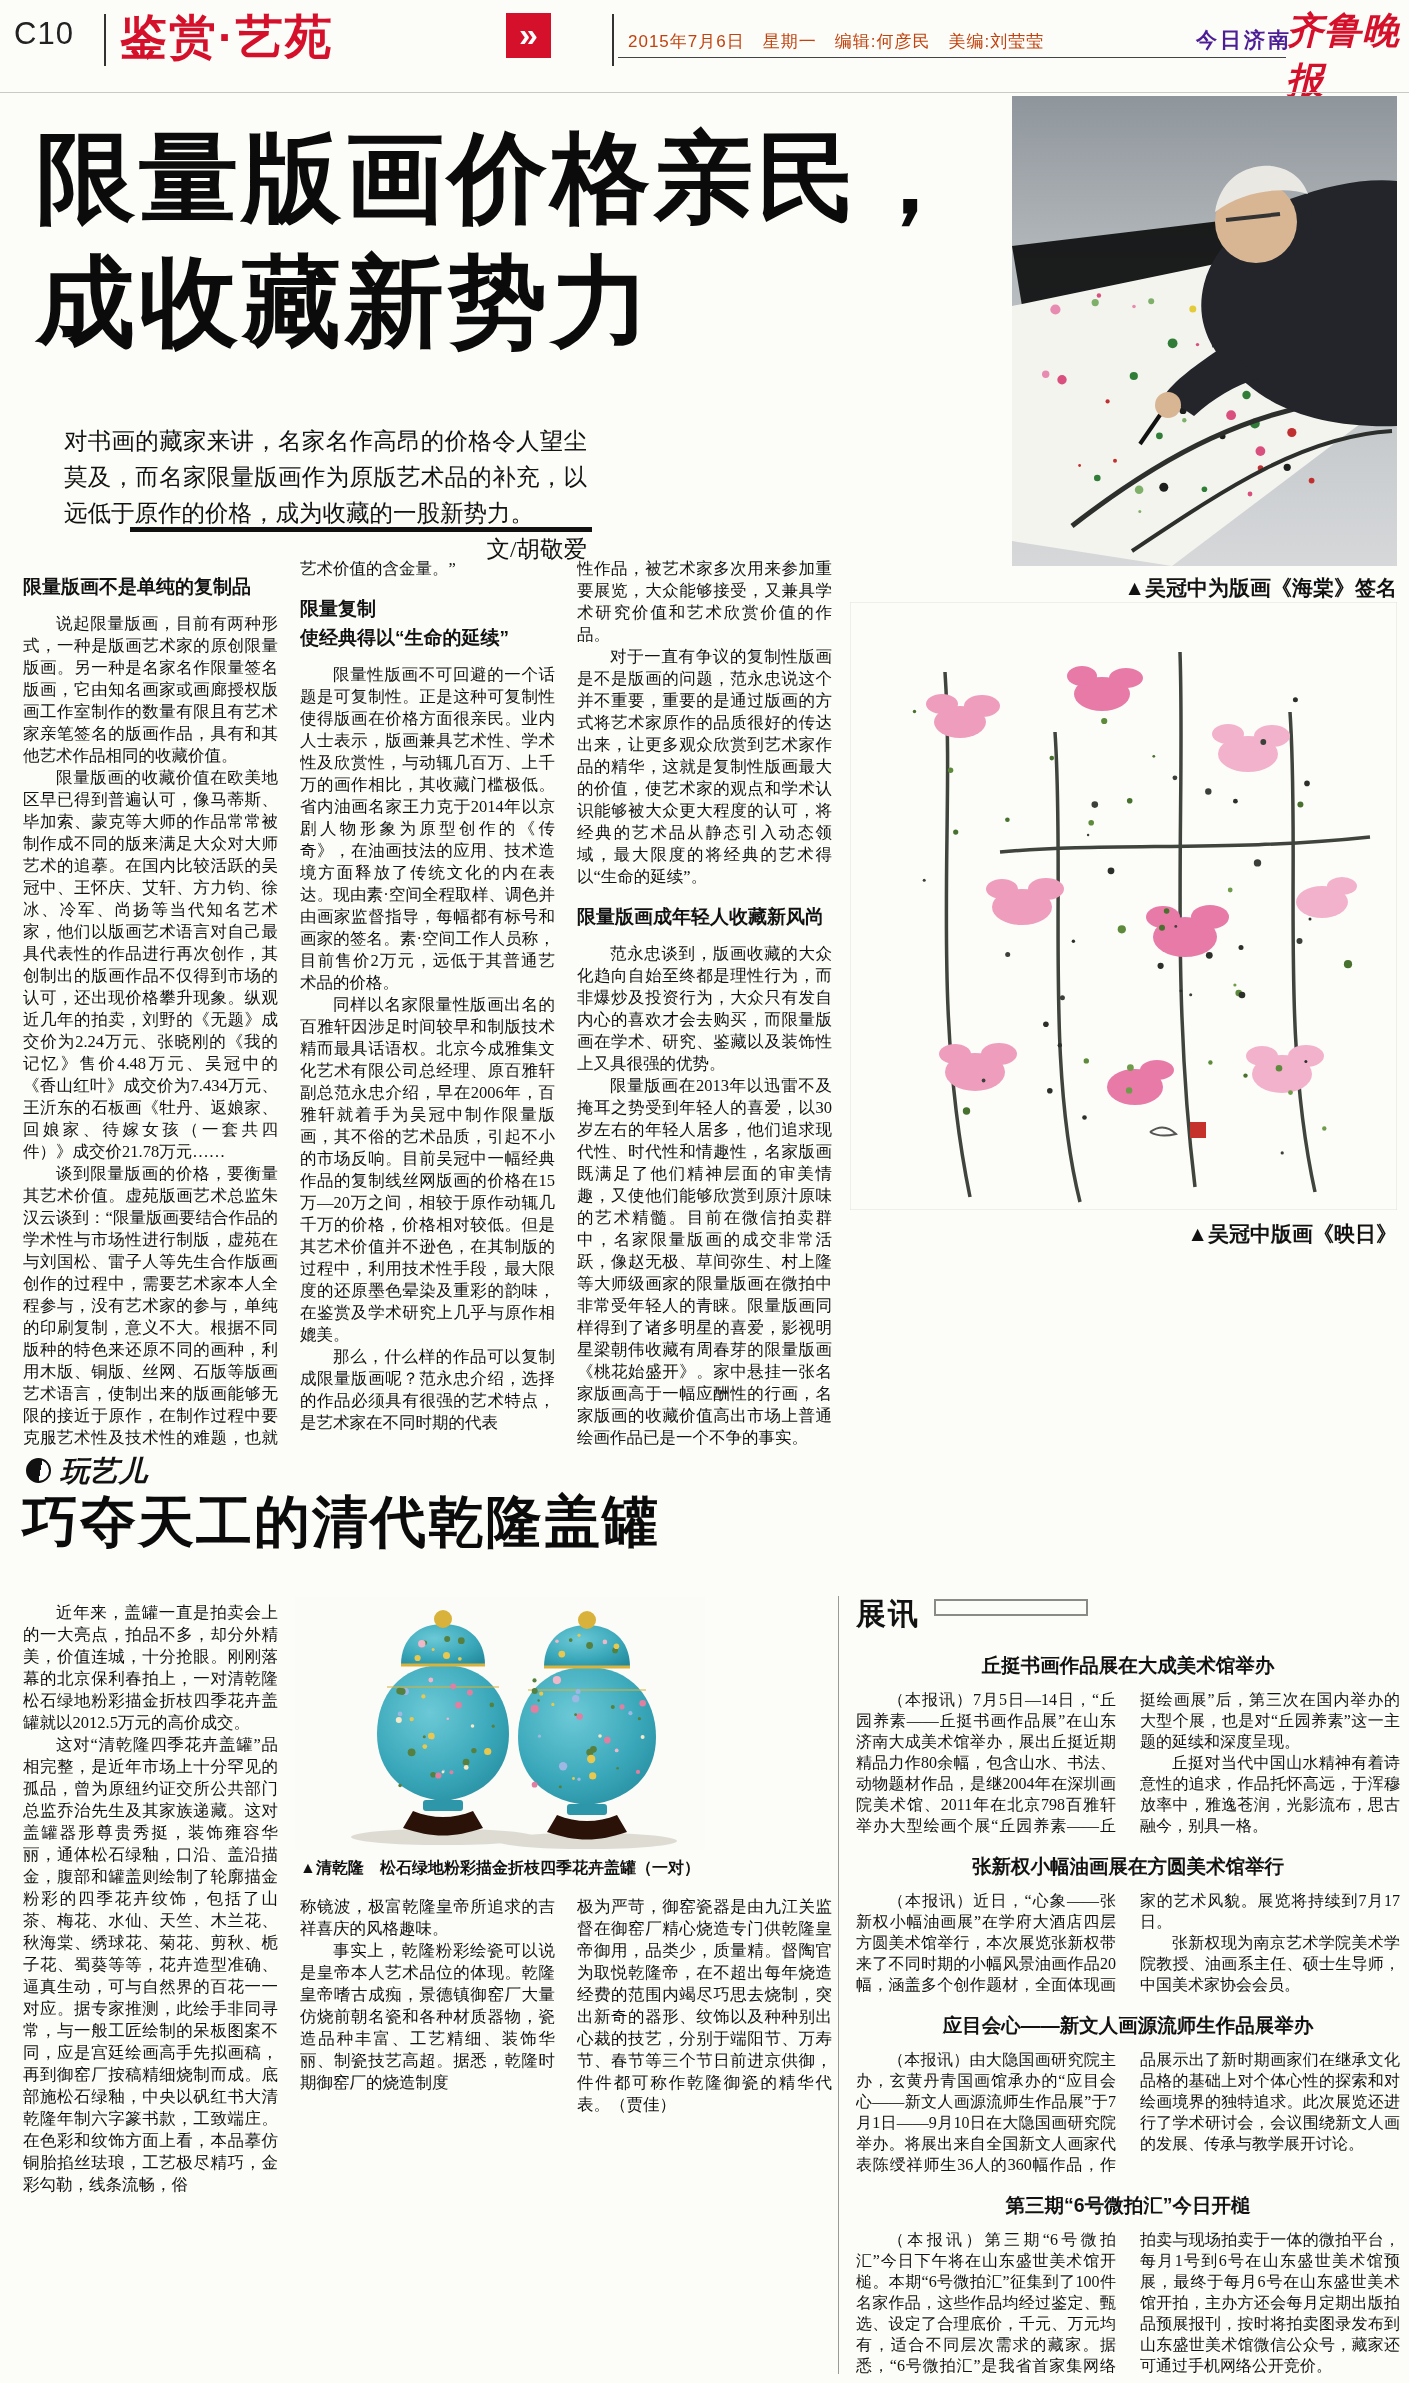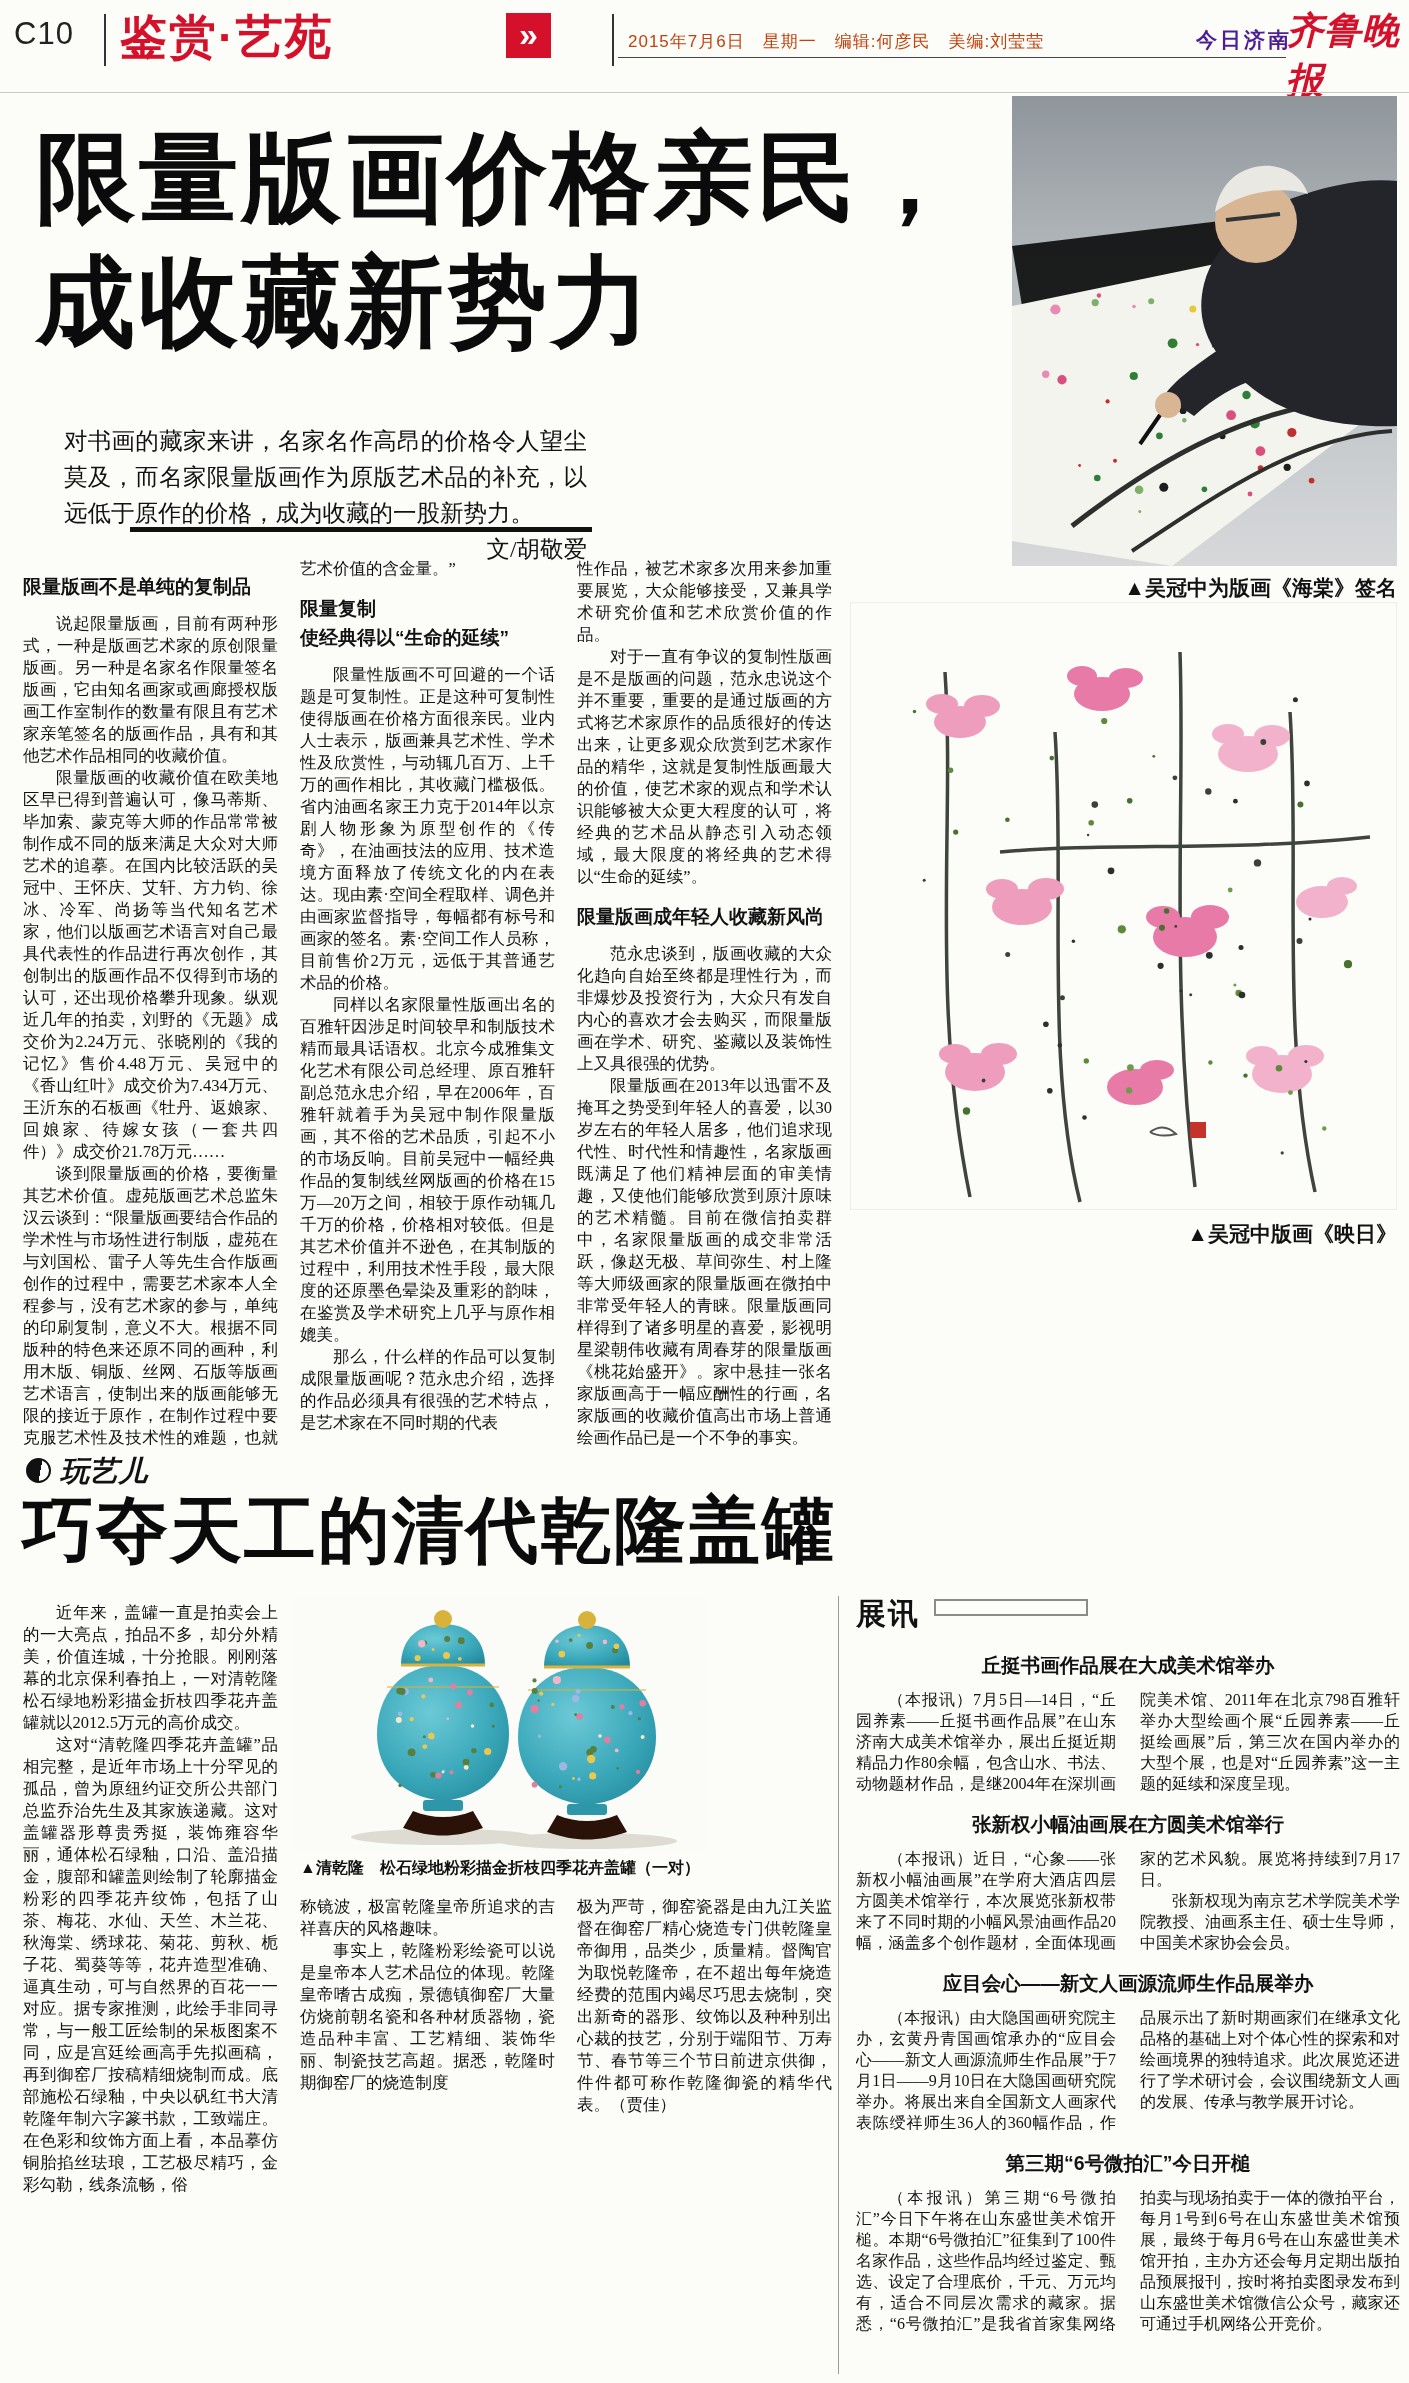--- a/index.html
+++ b/index.html
@@ -42,21 +42,21 @@
   .cap2{left:850px;top:1220px;width:547px;text-align:right;}
 
   .photo{background:#eee;}
   .photo svg{display:block;}
 
   
   .kicker{left:26px;top:1452px;font-size:29px;font-weight:bold;font-style:italic;}
   .half-circle{display:inline-block;width:21px;height:21px;border-radius:50%;
                background:linear-gradient(100deg,#111 58%,#fff 58%);border:2px solid #111;
                vertical-align:-2px;margin-right:9px;}
-  .h2line{left:22px;top:1494px;font-size:72px;font-weight:800;letter-spacing:2px;line-height:1;color:#0b0b0b;}
+  .h2line{left:22px;top:1494px;font-size:56px;font-weight:800;letter-spacing:2px;line-height:1;color:#0b0b0b;}
   .a2c1{left:23px;top:1602px;height:772px;}
   .a2c2{left:300px;top:1896px;height:478px;}
   .a2c3{left:577px;top:1896px;height:478px;}
   .jarcap{left:280px;top:1858px;width:440px;text-align:center;font-size:16px;}
 
   
   .zx-rule{left:838px;top:1596px;width:1px;height:778px;background:#9a9a96;}
   .zxbox{left:856px;top:1594px;width:544px;height:782px;overflow:hidden;}
   .zx-head{font-family:"Liberation Sans","DejaVu Sans",sans-serif;font-weight:bold;font-size:30px;letter-spacing:2px;}
   .zx-tab{display:inline-block;width:150px;height:13px;border:2px solid #8a8a86;margin-left:14px;vertical-align:8px;}
@@ -445,20 +445,21 @@
     </div>
 
   <div class="abs zx-rule"></div>
   <div class="abs zxbox">
     <div class="zx-head"><span>展讯</span><span class="zx-tab"></span></div>
 
     <div>
       <div class="zx-item-title">丘挺书画作品展在大成美术馆举办</div>
       <div class="zx-body">
           <p class="blk para">（本报讯）7月5日—14日，“丘园养素——丘挺书画作品展”在山东济南大成美术馆举办，展出丘挺近期精品力作80余幅，包含山水、书法、动物题材作品，是继2004年在深圳画院美术馆、2011年在北京798百雅轩举办大型绘画个展“丘园养素——丘挺绘画展”后，第三次在国内举办的大型个展，也是对“丘园养素”这一主题的延续和深度呈现。</p>
+          <p class="blk para">丘挺对当代中国山水精神有着诗意性的追求，作品托怀高远，于浑穆放率中，雅逸苍润，光影流布，思古融今，别具一格。</p>
         </div>
     </div>
     <div>
       <div class="zx-item-title">张新权小幅油画展在方圆美术馆举行</div>
       <div class="zx-body">
           <p class="blk para">（本报讯）近日，“心象——张新权小幅油画展”在学府大酒店四层方圆美术馆举行，本次展览张新权带来了不同时期的小幅风景油画作品20幅，涵盖多个创作题材，全面体现画家的艺术风貌。展览将持续到7月17日。</p>
           <p class="blk para">张新权现为南京艺术学院美术学院教授、油画系主任、硕士生导师，中国美术家协会会员。</p>
         </div>
     </div>
     <div>

